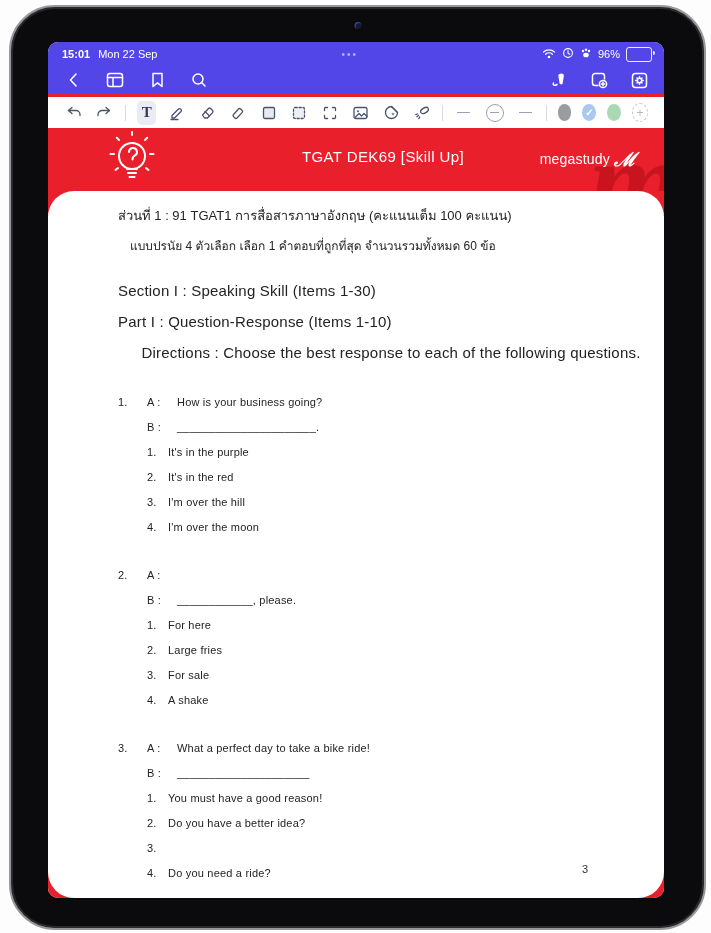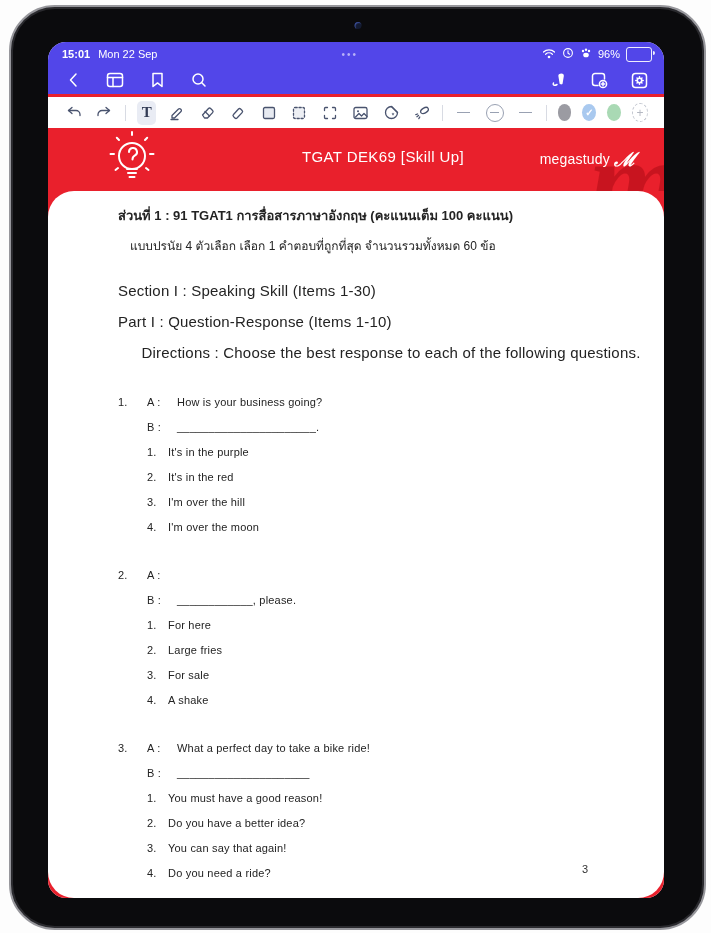--- a/index.html
+++ b/index.html
@@ -1,21 +1,21 @@
 <!DOCTYPE html>
 <html><head>
 <meta charset="utf-8">
 <style>
   html,body{margin:0;padding:0;}
   body{width:711px;height:933px;background:#fdfdfd;font-family:"Liberation Sans",sans-serif;position:relative;overflow:hidden;}
   .ipad{position:absolute;left:9px;top:5px;width:693px;height:921px;background:#0b0b0d;border-radius:46px;
         border:2px solid #97979c;box-shadow:inset 0 0 0 2px #2a2a2e;}
   .camera{position:absolute;left:50%;top:15px;transform:translateX(-50%);width:7px;height:7px;border-radius:50%;
           background:#141b30;box-shadow:inset 1px 1px 1px #3c4f9a;}
-  .screen{position:absolute;left:48px;top:42px;width:616px;height:856px;border-radius:18px;overflow:hidden;background:#fff;}
+  .screen{position:absolute;left:48px;top:42px;width:616px;height:856px;border-radius:10px;overflow:hidden;background:#fff;}
 
   
   .statusbar{height:24px;background:var(--purple);display:flex;align-items:center;color:#fff;font-size:11px;position:relative;}
   .sb-left{display:flex;gap:8px;padding-left:14px;align-items:center;}
   .sb-time{font-weight:bold;}
   .sb-dots{position:absolute;left:49%;transform:translateX(-50%);color:#b7b0f8;font-size:10px;letter-spacing:2px;}
   .sb-right{margin-left:auto;display:flex;align-items:center;gap:6px;padding-right:12px;}
   .battery{width:22px;height:11px;border:1px solid rgba(255,255,255,.9);border-radius:3px;position:relative;padding:1px;}
   .battery::after{content:"";position:absolute;right:-4px;top:3px;width:2px;height:4px;background:rgba(255,255,255,.9);border-radius:0 2px 2px 0;}
   .battery .fill{height:100%;background:#fff;border-radius:1.5px;}
@@ -51,21 +51,21 @@
   .watermark{position:absolute;right:-18px;top:-6px;font-family:"Liberation Serif",serif;font-style:italic;font-weight:bold;
              font-size:120px;line-height:1;color:rgba(140,0,10,.35);pointer-events:none;}
   .bulb{position:absolute;left:52px;top:2px;}
   .hdr-title{position:absolute;right:200px;top:20px;font-size:15px;letter-spacing:.4px;white-space:nowrap;}
   .brand{position:absolute;right:28px;top:18px;display:flex;align-items:center;gap:4px;}
   .brand-name{font-size:14px;font-weight:normal;letter-spacing:.2px;}
   .brand-mark{font-family:"Liberation Serif",serif;font-style:italic;font-weight:bold;font-size:19px;}
 
   .paper{position:absolute;left:0;top:63px;width:616px;height:707px;background:#fff;border-radius:26px;
          padding:14px 0 0 70px;box-sizing:border-box;color:#232323;}
-  .thai-title{font-size:13px;font-weight:bold;margin:0 0 10px 0;}
+  .thai-title{font-size:13px;font-weight:normal;margin:0 0 10px 0;}
   .thai-sub{font-size:12px;margin:0 0 27px 12px;}
   .meta-line{font-size:15px;margin:0 0 14px 0;letter-spacing:.2px;}
   .directions{margin-bottom:0;text-align:center;}
   .questions{margin-top:29px;}
   .question{margin-top:0;}
   .question + .question{margin-top:23px;}
   .q-row{display:flex;font-size:11px;line-height:25px;letter-spacing:.2px;}
   .q-num{width:29px;flex:none;}
   .q-speaker{width:30px;flex:none;}
   .c-row{display:flex;font-size:11px;line-height:25px;margin-left:29px;letter-spacing:.2px;}
@@ -362,21 +362,20 @@
     <div class="c-row">
       <span class="c-num">1.</span>
       <span>You must have a good reason!</span>
     </div>
     <div class="c-row">
       <span class="c-num">2.</span>
       <span>Do you have a better idea?</span>
     </div>
     <div class="c-row">
       <span class="c-num">3.</span>
-      <span>You can say that again!</span>
     </div>
     <div class="c-row">
       <span class="c-num">4.</span>
       <span>Do you need a ride?</span>
     </div>
   </div>
         </div>
 
       <span class="page-number">3</span>
     </div>

